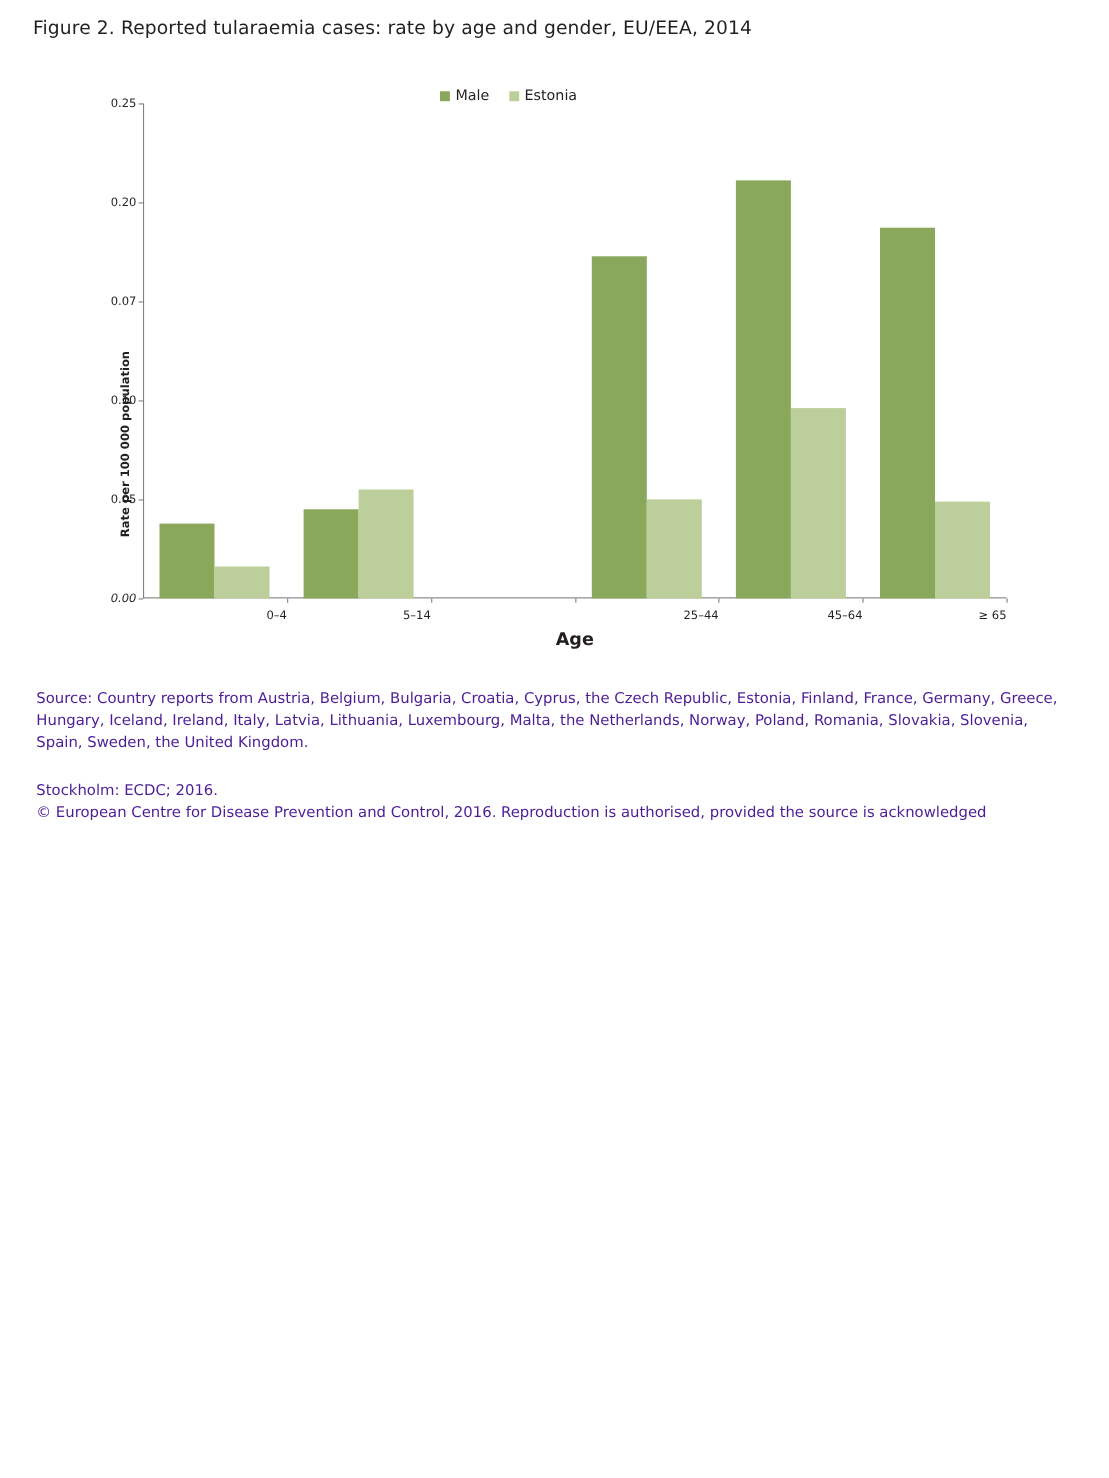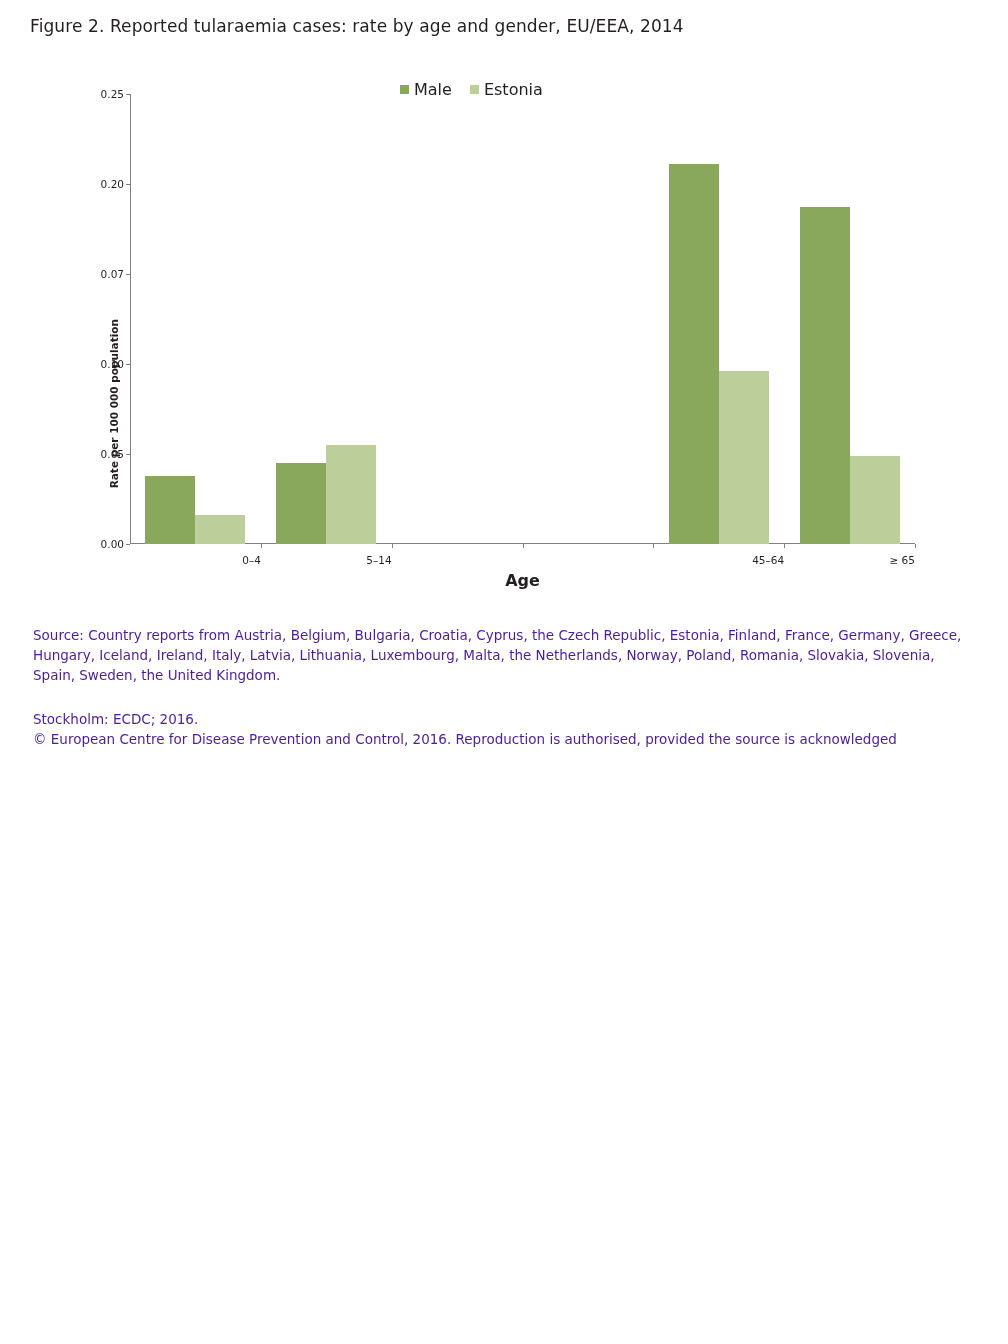--- a/index.html
+++ b/index.html
@@ -36,21 +36,21 @@
   }
 
   
   #legend {
     position: absolute;
     left: 370px;
     top: 8px;
     display: flex;
     align-items: center;
     gap: 18px;
-    font-size: 16px;
+    font-size: 13px;
     color: #231f20;
   }
   .legend-entry {
     display: flex;
     align-items: center;
     gap: 5px;
   }
   .legend-swatch {
     width: 9px;
     height: 9px;
@@ -192,21 +192,21 @@
       <span>Estonia</span>
     </div>
   </div>
 
   <div id="plot">
     <div id="ylabel">Rate per 100 000 population</div>
     <div id="plot-inner">
       <div id="axis-y-line"></div>
       <div id="axis-x-line"></div>
 
-    <div class="ytick" style="top: 450px;">0.00</div>
+    <div class="ytick" style="top: 450px; font-style: italic;">0.00</div>
         <div class="ytick-mark" style="top: 450px; background: rgb(128, 128, 128);"></div>
         <div class="ytick" style="top: 360px;">0.05</div>
         <div class="ytick-mark" style="top: 360px; background: rgb(128, 128, 128);"></div>
         <div class="ytick" style="top: 270px;">0.10</div>
         <div class="ytick-mark" style="top: 270px; background: rgb(128, 128, 128);"></div>
         <div class="ytick" style="top: 180px;">0.07</div>
         <div class="ytick-mark" style="top: 180px; background: rgb(128, 128, 128);"></div>
         <div class="ytick" style="top: 90px;">0.20</div>
         <div class="ytick-mark" style="top: 90px; background: rgb(128, 128, 128);"></div>
         <div class="ytick" style="top: 0px;">0.25</div>
@@ -221,20 +221,27 @@
         <div class="xtick-mark" style="left: 130.833px; background: rgb(128, 128, 128);"></div>
         <div class="group" style="left: 130.833px; width: 130.833px;">
           <div class="bars">
             <div class="bar" style="height: 81px; background: rgb(137, 168, 91);"></div>
             <div class="bar" style="height: 99px; background: rgb(188, 207, 154);"></div>
           </div>
           <div class="xtick-label">5–14</div>
         </div>
         <div class="xtick-mark" style="left: 261.667px; background: rgb(128, 128, 128);"></div>
         <div class="xtick-mark" style="left: 392.5px; background: rgb(128, 128, 128);"></div>
+        <div class="group" style="left: 392.5px; width: 130.833px;">
+          <div class="bars">
+            <div class="bar" style="height: 311.4px; background: rgb(137, 168, 91);"></div>
+            <div class="bar" style="height: 90px; background: rgb(188, 207, 154);"></div>
+          </div>
+          <div class="xtick-label">25–44</div>
+        </div>
         <div class="xtick-mark" style="left: 523.333px; background: rgb(128, 128, 128);"></div>
         <div class="group" style="left: 523.333px; width: 130.833px;">
           <div class="bars">
             <div class="bar" style="height: 379.8px; background: rgb(137, 168, 91);"></div>
             <div class="bar" style="height: 172.8px; background: rgb(188, 207, 154);"></div>
           </div>
           <div class="xtick-label">45–64</div>
         </div>
         <div class="xtick-mark" style="left: 654.167px; background: rgb(128, 128, 128);"></div>
         <div class="group" style="left: 654.167px; width: 130.833px;">

